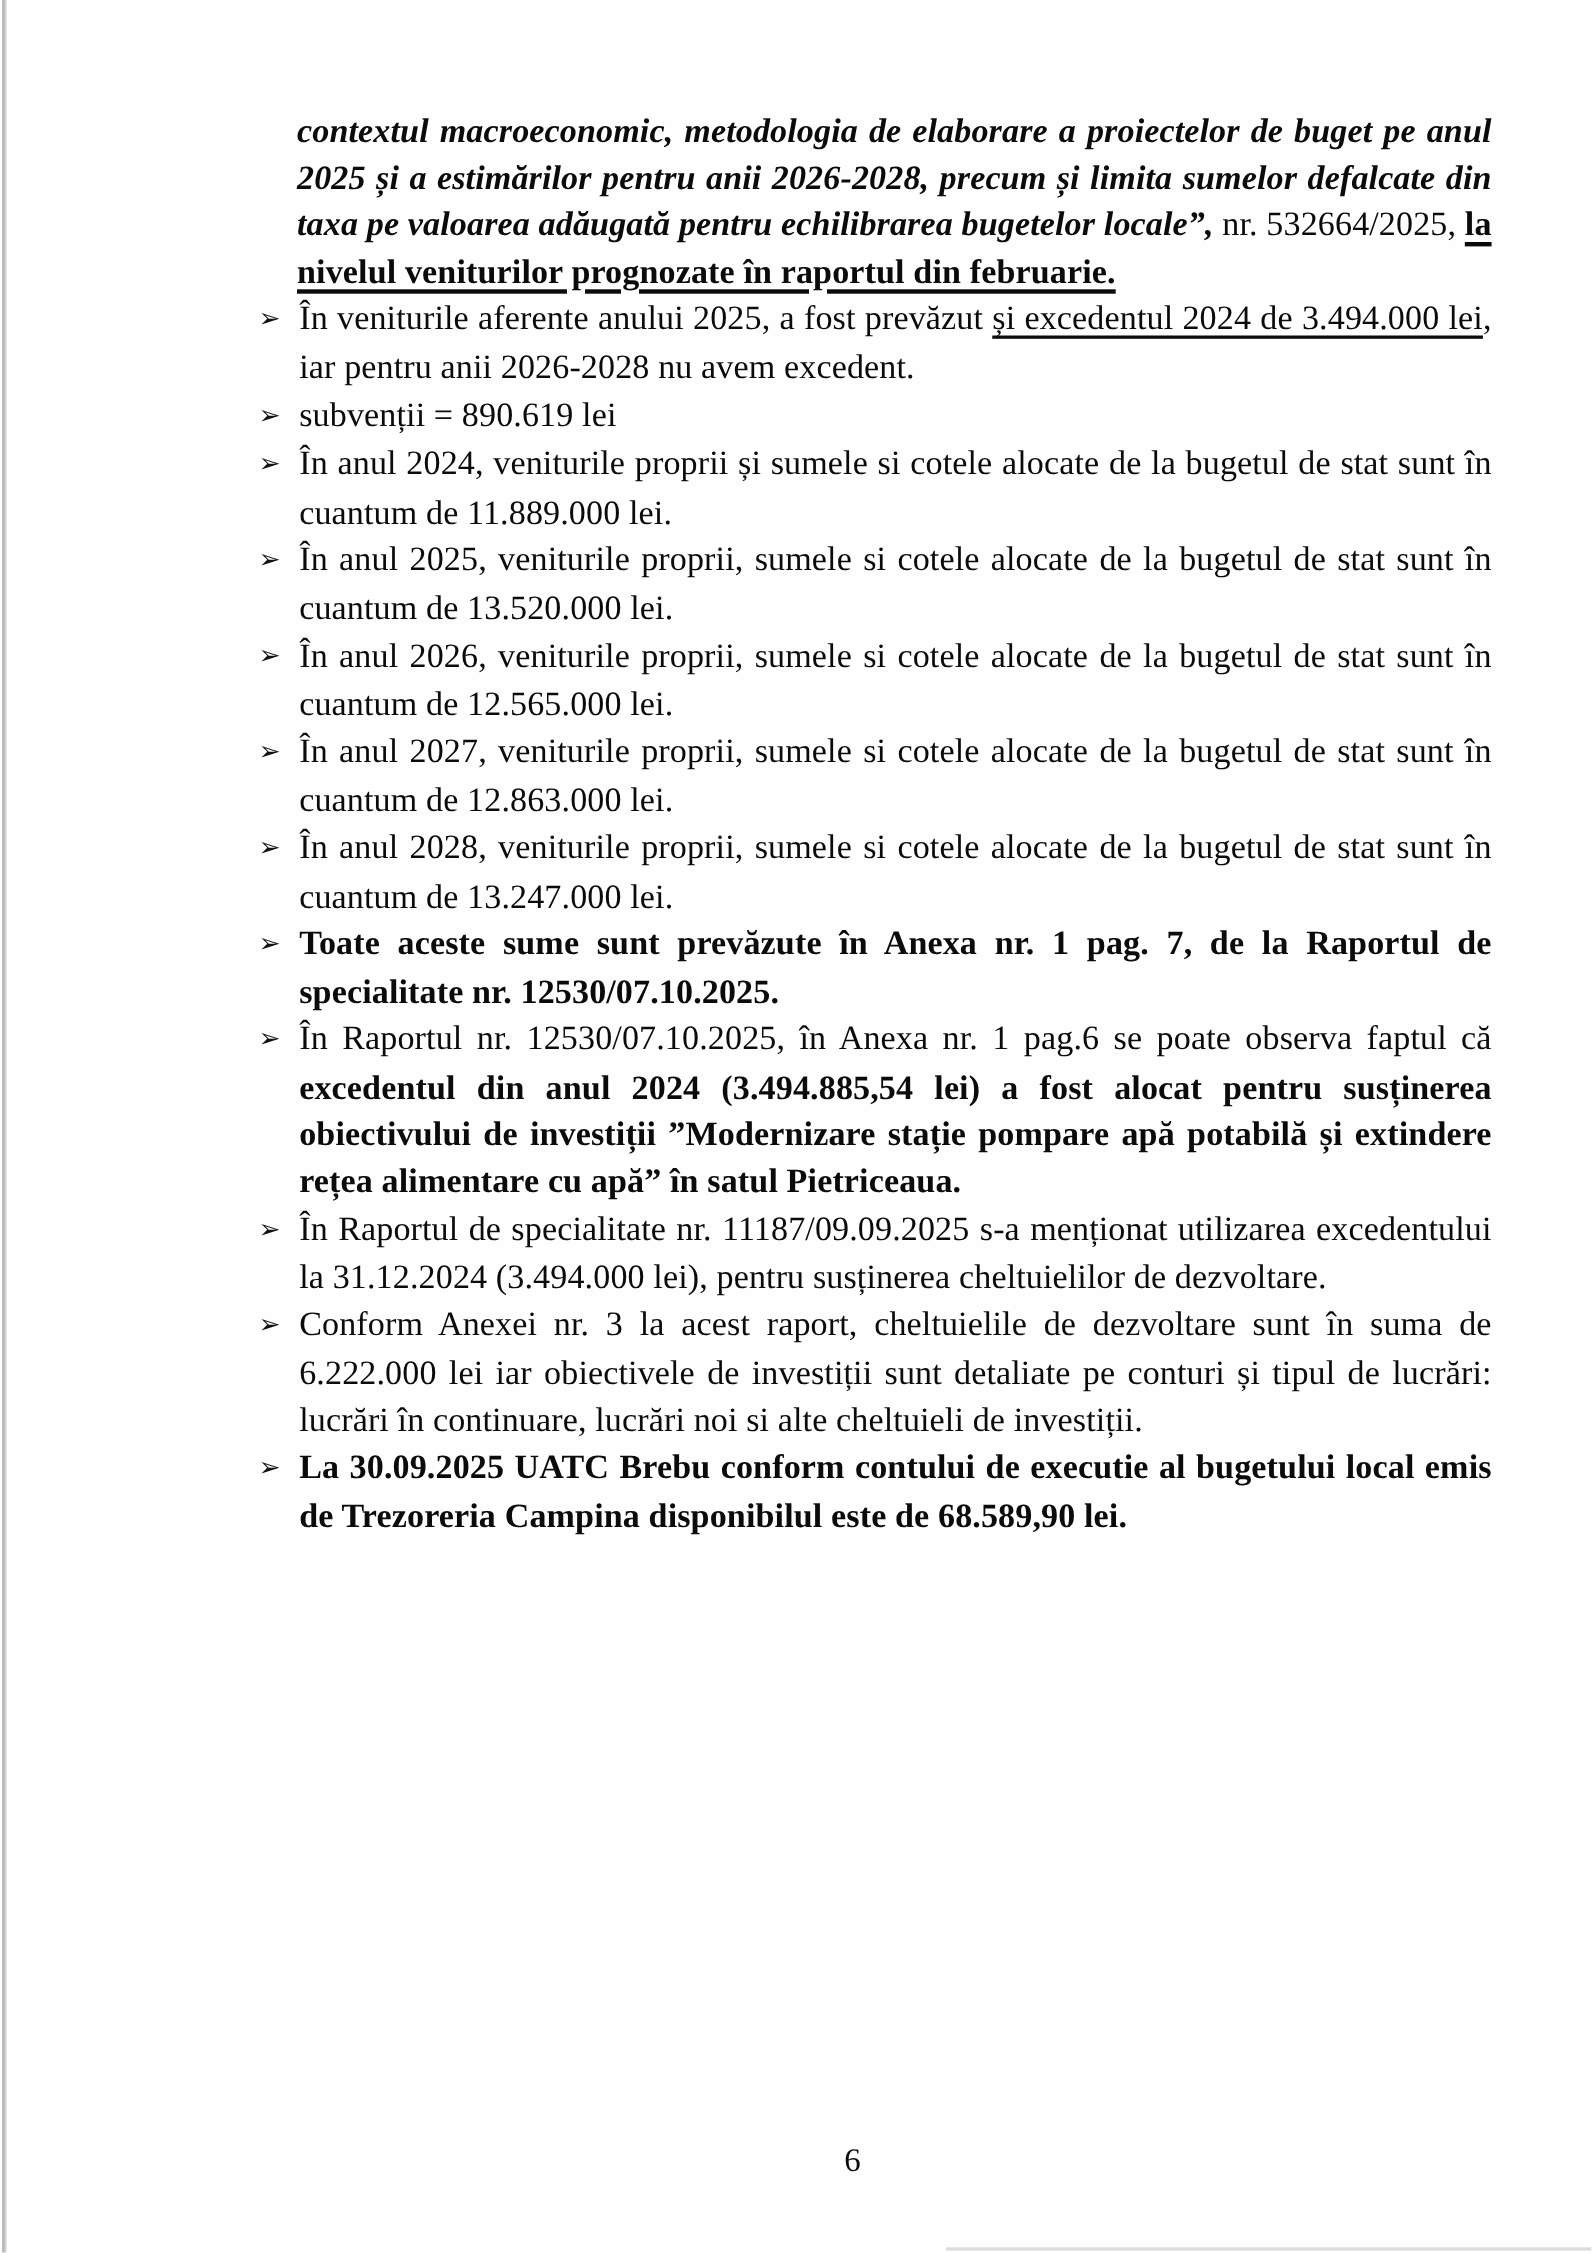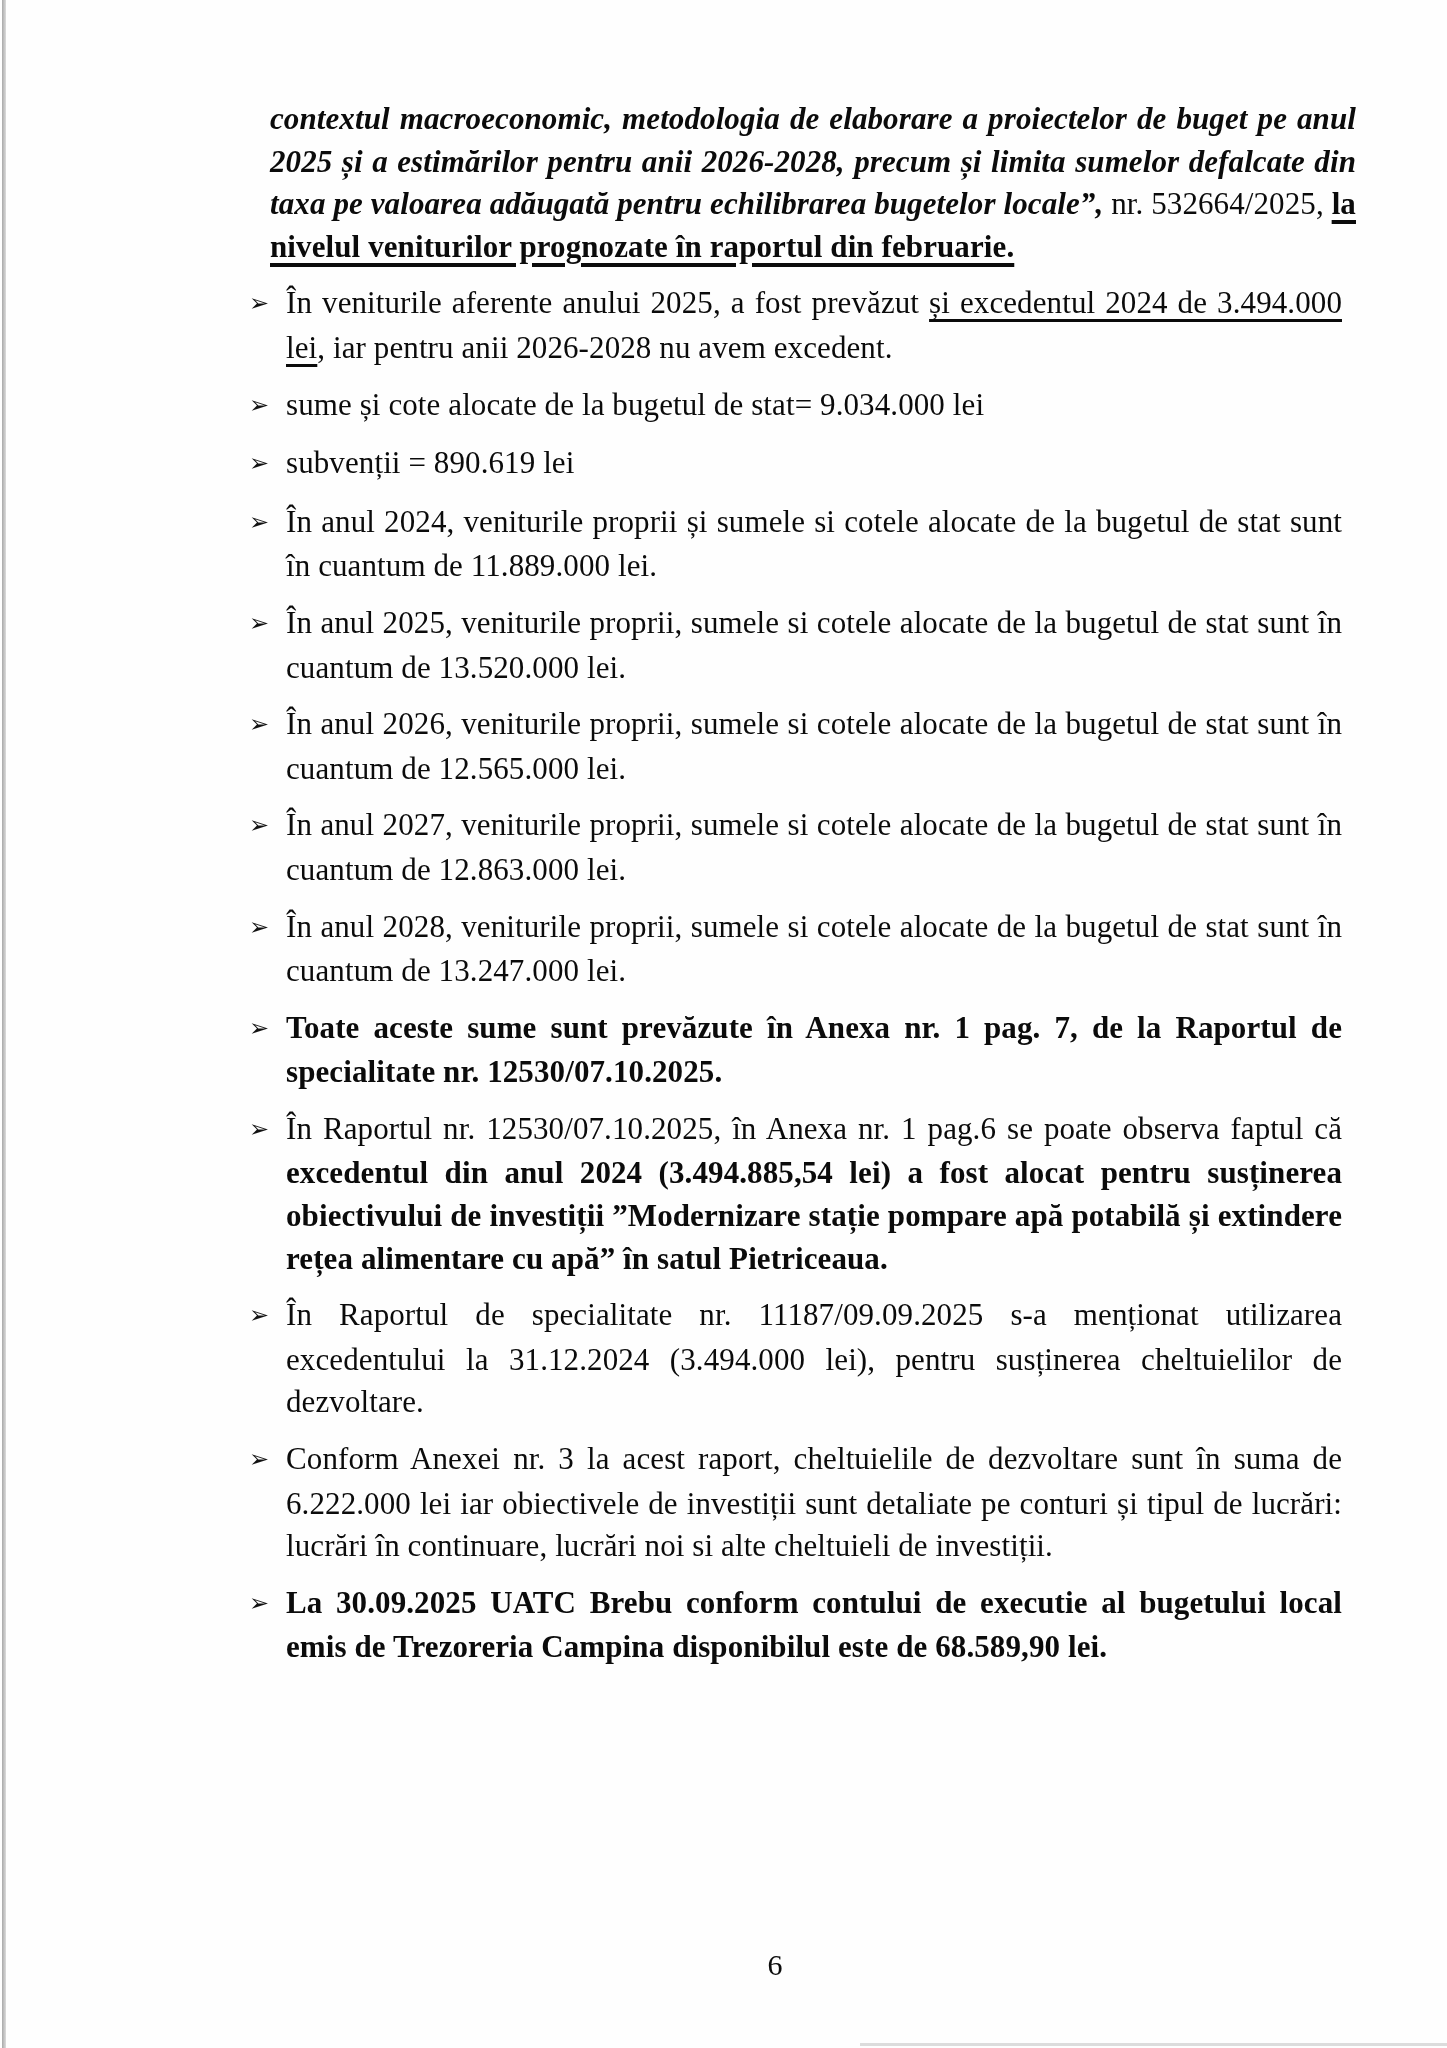--- a/index.html
+++ b/index.html
@@ -34,21 +34,21 @@
     position: absolute;
     left: 270px; top: 98px;
     width: 1086px;
     font-size: 31px;
     line-height: 42.6px;
     text-align: justify;
     letter-spacing: 0.1px;
   }
   .para { margin: 0; }
   .bullet {
-    margin: 14px;
+    margin: 0;
     padding-left: 2px;
     text-indent: -37px;
   }
   .marker {
     display: inline-block;
     width: 37px;
     text-indent: 0;
     font-family: "DejaVu Sans", sans-serif;
     font-size: 24px;
     position: relative;
@@ -81,21 +81,20 @@
 </head>
 <body>
 
 <div class="page">
   <div class="scan-edge-left"></div>
 
   <div class="content">
     <p class="para"><span class="run bi">contextul macroeconomic, metodologia de elaborare a proiectelor de buget pe anul 2025 și a estimărilor pentru anii 2026-2028, precum și limita sumelor defalcate din taxa pe valoarea adăugată pentru echilibrarea bugetelor locale”, </span><span class="run r">nr. 532664/2025, </span><span class="run bu">la nivelul veniturilor prognozate în raportul din februarie.</span></p>
     <div>
         <div class="bullet"><span class="marker">➢</span><span class="run r">În veniturile aferente anului 2025, a fost prevăzut </span><span class="run u">și excedentul 2024 de 3.494.000 lei</span><span class="run r">, iar pentru anii 2026-2028 nu avem excedent.</span></div>
-        <div class="bullet"><span class="marker">➢</span><span class="run r">sume și cote alocate de la bugetul de stat= 9.034.000 lei</span></div>
         <div class="bullet"><span class="marker">➢</span><span class="run r">subvenții = 890.619 lei</span></div>
         <div class="bullet"><span class="marker">➢</span><span class="run r">În anul 2024, veniturile proprii și sumele si cotele alocate de la bugetul de stat sunt în cuantum de 11.889.000 lei.</span></div>
         <div class="bullet"><span class="marker">➢</span><span class="run r">În anul 2025, veniturile proprii, sumele si cotele alocate de la bugetul de stat sunt în cuantum de 13.520.000 lei.</span></div>
         <div class="bullet"><span class="marker">➢</span><span class="run r">În anul 2026, veniturile proprii, sumele si cotele alocate de la bugetul de stat sunt în cuantum de 12.565.000 lei.</span></div>
         <div class="bullet"><span class="marker">➢</span><span class="run r">În anul 2027, veniturile proprii, sumele si cotele alocate de la bugetul de stat sunt în cuantum de 12.863.000 lei.</span></div>
         <div class="bullet"><span class="marker">➢</span><span class="run r">În anul 2028, veniturile proprii, sumele si cotele alocate de la bugetul de stat sunt în cuantum de 13.247.000 lei.</span></div>
         <div class="bullet"><span class="marker">➢</span><span class="run b">Toate aceste sume sunt prevăzute în Anexa nr. 1 pag. 7, de la Raportul de specialitate nr. 12530/07.10.2025.</span></div>
         <div class="bullet"><span class="marker">➢</span><span class="run r">În Raportul nr. 12530/07.10.2025, în Anexa nr. 1 pag.6 se poate observa faptul că </span><span class="run b">excedentul din anul 2024 (3.494.885,54 lei) a fost alocat pentru susținerea obiectivului de investiții ”Modernizare stație pompare apă potabilă și extindere rețea alimentare cu apă” în satul Pietriceaua.</span></div>
         <div class="bullet"><span class="marker">➢</span><span class="run r">În Raportul de specialitate nr. 11187/09.09.2025 s-a menționat utilizarea excedentului la 31.12.2024 (3.494.000 lei), pentru susținerea cheltuielilor de dezvoltare.</span></div>
         <div class="bullet"><span class="marker">➢</span><span class="run r">Conform Anexei nr. 3 la acest raport,  cheltuielile de dezvoltare sunt în suma de 6.222.000 lei iar obiectivele de investiții sunt detaliate pe conturi și tipul de lucrări: lucrări în continuare, lucrări noi si alte cheltuieli de investiții.</span></div>

